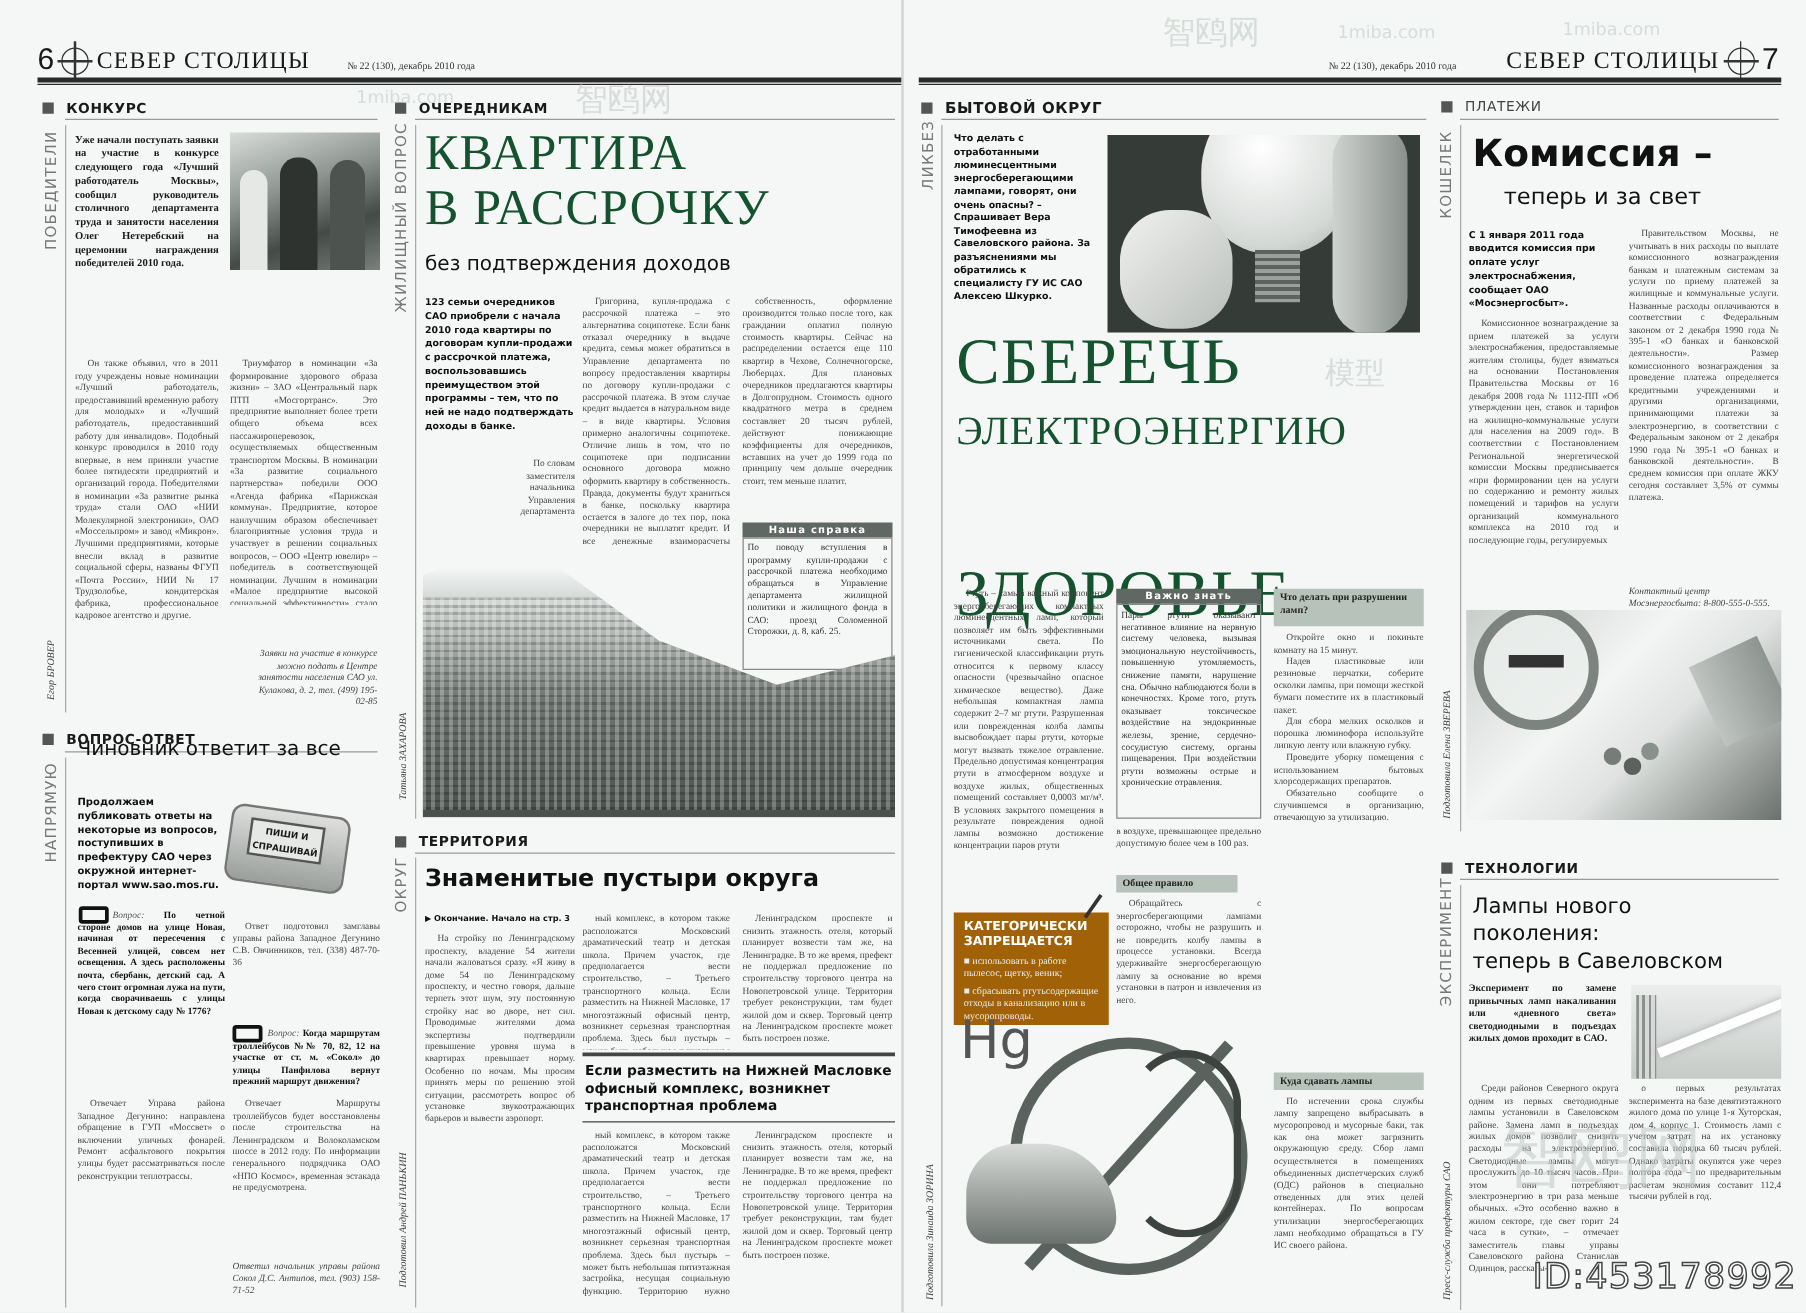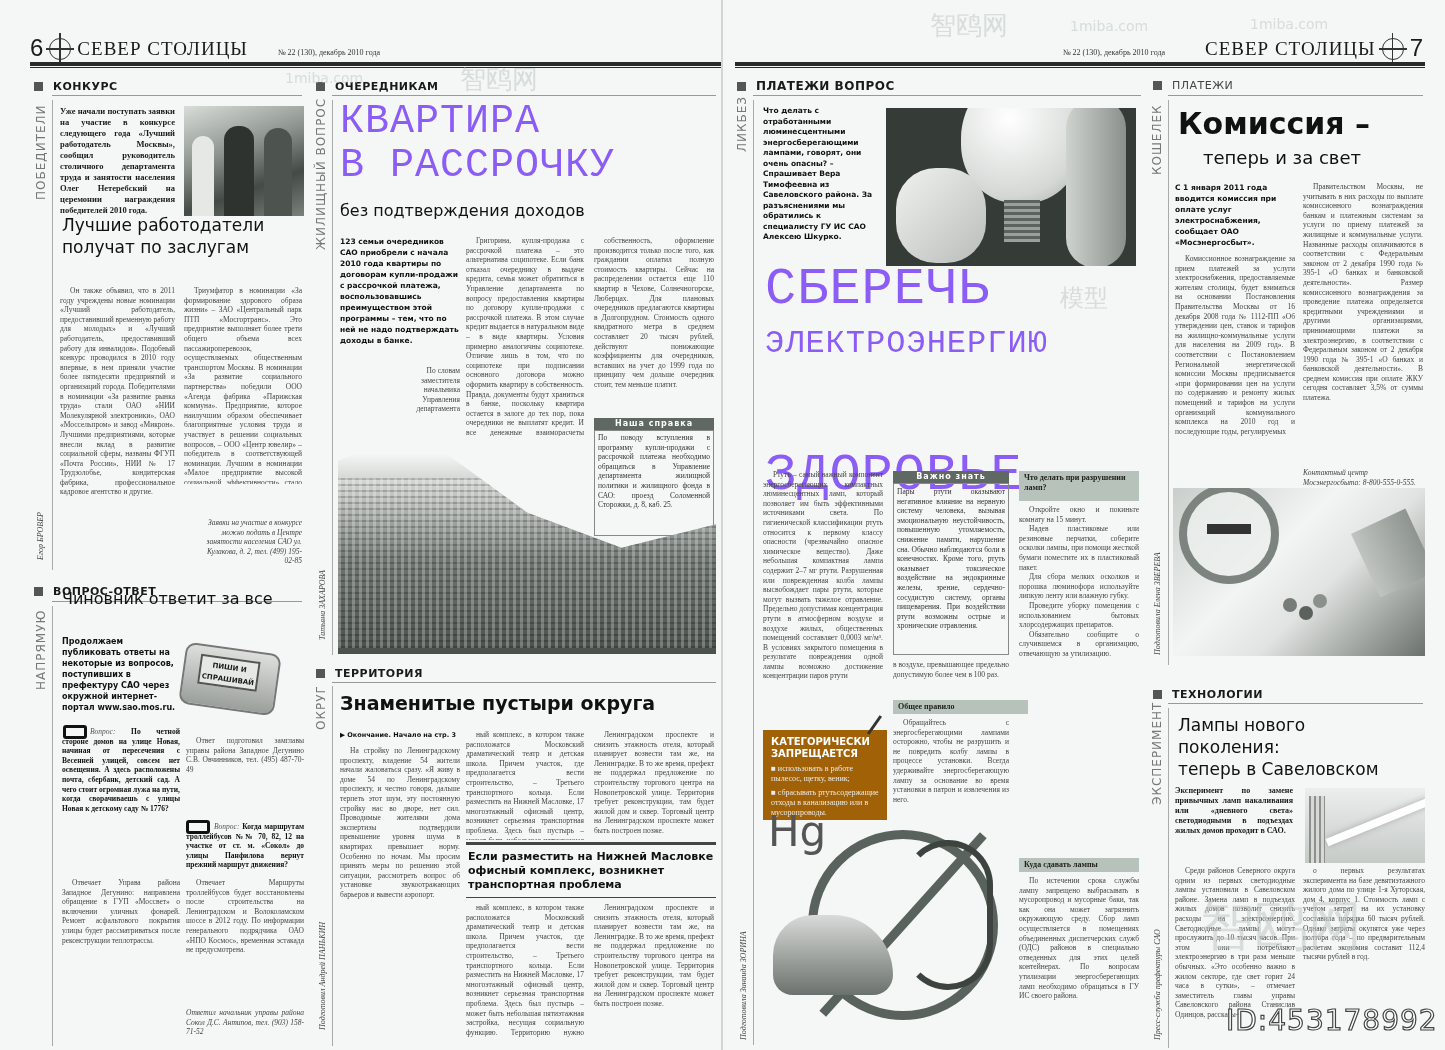--- a/index.html
+++ b/index.html
@@ -20,21 +20,21 @@
   .rule-top2 { position: absolute; top: 67px; height: 1px; background: #2a2a2a; }
 
   .sect-label { position: absolute; font-family: "DejaVu Sans", sans-serif; font-weight: bold; font-size: 11px; letter-spacing: 0.5px; display: flex; align-items: center; }
   .sect-label .sq { width: 9px; height: 9px; background: #555; margin-right: 10px; }
   .sect-line { position: absolute; height: 1px; background: #999; }
   .vline { position: absolute; width: 1px; background: #aaa; }
   .vert { position: absolute; font-family: "DejaVu Sans", sans-serif; font-size: 12px; color: #777; letter-spacing: 1px; transform: rotate(-90deg); transform-origin: left top; white-space: nowrap; }
   .vert-sm { position: absolute; font-family: "Liberation Serif", serif; font-style: italic; font-size: 8px; color: #444; transform: rotate(-90deg); transform-origin: left top; white-space: nowrap; }
 
   .hl-sans { position: absolute; font-family: "DejaVu Sans", sans-serif; color: #111; }
-  .hl-serif { position: absolute; font-family: Liberation Mono, monospace; color: #8b5cf6; }
+  .hl-serif { position: absolute; font-family: Liberation Serif, serif; color: #14532d; }
   .lead { position: absolute; font-family: "DejaVu Sans", sans-serif; font-weight: bold; font-size: 8px; line-height: 11px; color: #111; }
   .lead-serif { position: absolute; font-family: "Liberation Serif", serif; font-weight: bold; font-size: 8.5px; line-height: 11px; text-align: justify; }
   .body-text { position: absolute; font-family: "Liberation Serif", serif; font-size: 7.5px; line-height: 9.6px; color: #444; text-align: justify; overflow: hidden; }
   .body-text p { text-indent: 10px; }
 
   .photo { position: absolute; overflow: hidden; }
   .box-dark { position: absolute; background: #5f6863; color: #fff; font-family: "DejaVu Sans", sans-serif; font-weight: bold; font-size: 8px; text-align: center; line-height: 12px; letter-spacing: 1px; }
   .box-light { position: absolute; background: #b7c2bb; font-family: "Liberation Serif", serif; font-size: 8px; line-height: 10px; padding: 2px 5px; color: #222; }
   .framed { position: absolute; border: 1px solid #888; }
 
@@ -68,21 +68,20 @@
   <div class="sect-line" style="left:52px;top:95px;width:250px;"></div>
   <div class="vline" style="left:52px;top:100px;height:470px;"></div>
   <div class="vert" style="left:34px;top:200px;">ПОБЕДИТЕЛИ</div>
 
   <div class="lead-serif" style="left:60px;top:106px;width:115px;">Уже начали поступать заявки на участие в конкурсе следующего года «Лучший работодатель Москвы», сообщил руководитель столичного департамента труда и занятости населения Олег Нетеребский на церемонии награждения победителей 2010 года.</div>
   <div class="photo" style="left:184px;top:106px;width:120px;height:110px;background:linear-gradient(160deg,#d9ddda 0%,#8d948f 40%,#444b46 70%,#7a807c 100%);">
     <div style="position:absolute;left:8px;top:30px;width:22px;height:80px;border-radius:11px 11px 0 0;background:#e6e8e6;"></div>
     <div style="position:absolute;left:40px;top:20px;width:30px;height:90px;border-radius:14px 14px 0 0;background:#2e3330;"></div>
     <div style="position:absolute;left:80px;top:22px;width:28px;height:88px;border-radius:14px 14px 0 0;background:#4d534f;"></div>
   </div>
-  <div class="hl-sans" style="left:62px;top:214px;width:240px;font-size:17px;line-height:22px;">Лучшие работодатели получат по заслугам</div>
 
   <div class="body-text" style="left:60px;top:286px;width:115px;height:248px;">
       <p>Он также объявил, что в 2011 году учреждены новые номинации «Лучший работодатель, предоставивший временную работу для молодых» и «Лучший работодатель, предоставивший работу для инвалидов». Подобный конкурс проводился в 2010 году впервые, в нем приняли участие более пятидесяти предприятий и организаций города. Победителями в номинации «За развитие рынка труда» стали ОАО «НИИ Молекулярной электроники», ОАО «Моссельпром» и завод «Микрон». Лучшими предприятиями, которые внесли вклад в развитие социальной сферы, названы ФГУП «Почта России», НИИ № 17 Трудзолобье, кондитерская фабрика, профессиональное кадровое агентство и другие.</p>
     </div>
   <div class="body-text" style="left:184px;top:286px;width:118px;height:198px;">
       <p>Триумфатор в номинации «За формирование здорового образа жизни» – ЗАО «Центральный парк ПТП «Мосгортранс». Это предприятие выполняет более трети общего объема всех пассажироперевозок, осуществляемых общественным транспортом Москвы. В номинации «За развитие социального партнерства» победили ООО «Агенда фабрика «Парижская коммуна». Предприятие, которое наилучшим образом обеспечивает благоприятные условия труда и участвует в решении социальных вопросов, – ООО «Центр ювелир» – победитель в соответствующей номинации. Лучшим в номинации «Малое предприятие высокой социальной эффективности» стало ООО «ЭлитСалют».</p>
     </div>
   <div class="body-text" style="left:200px;top:518px;width:102px;height:52px;font-style:italic;text-align:right;">Заявки на участие в конкурсе можно подать в Центре занятости населения САО ул. Кулакова, д. 2, тел. (499) 195-02-85</div>
   <div class="vert-sm" style="left:36px;top:560px;">Егор БРОВЕР</div>
 
@@ -101,21 +100,21 @@
   </div>
 
   <div class="icon-pager" style="left:63px;top:725px;"></div>
   <div class="body-text" style="left:62px;top:727px;width:118px;height:148px;color:#111;font-weight:bold;">
     <span style="display:inline-block;width:28px;"></span><i style="font-weight:normal;color:#555;">Вопрос:</i> <span>По четной стороне домов на улице Новая, начиная от пересечения с Весенней улицей, совсем нет освещения. А здесь расположены почта, сбербанк, детский сад. А чего стоит огромная лужа на пути, когда сворачиваешь с улицы Новая к детскому саду № 1776?</span>
   </div>
   <div class="body-text" style="left:62px;top:878px;width:118px;height:150px;">
       <p>Отвечает Управа района Западное Дегунино: направлена обращение в ГУП «Моссвет» о включении уличных фонарей. Ремонт асфальтового покрытия улицы будет рассматриваться после реконструкции теплотрассы.</p>
     </div>
   <div class="body-text" style="left:186px;top:736px;width:118px;height:80px;">
-      <p>Ответ подготовил замглавы управы района Западное Дегунино С.В. Овчинников, тел. (495) 487-70-49</p>
+      <p>Ответ подготовил замглавы управы района Западное Дегунино С.В. Овчинников, тел. (338) 487-70-36</p>
     </div>
   <div class="icon-pager" style="left:186px;top:820px;"></div>
   <div class="body-text" style="left:186px;top:822px;width:118px;height:50px;color:#111;font-weight:bold;">
     <span style="display:inline-block;width:28px;"></span><i style="font-weight:normal;color:#555;">Вопрос:</i> <span>Когда маршрутам троллейбусов №№ 70, 82, 12 на участке от ст. м. «Сокол» до улицы Панфилова вернут прежний маршрут движения?</span>
   </div>
   <div class="body-text" style="left:186px;top:878px;width:118px;height:130px;">
       <p>Отвечает Маршруты троллейбусов будет восстановлены после строительства на Ленинградском и Волоколамском шоссе в 2012 году. По информации генерального подрядчика ОАО «НПО Космос», временная эстакада не предусмотрена.</p>
     </div>
   <div class="body-text" style="left:186px;top:1008px;width:118px;height:30px;font-style:italic;">Ответил начальник управы района Сокол Д.С. Антипов, тел. (903) 158-71-52</div>
 
@@ -190,21 +189,21 @@
     <span class="issue" style="margin-right:40px;">№ 22 (130), декабрь 2010 года</span>
     <span class="title">СЕВЕР СТОЛИЦЫ</span>
     <span class="compass"></span>
     <span class="pnum">7</span>
   </div>
   <div class="rule-top" style="left:12px;width:690px;"></div>
   <div class="rule-top2" style="left:12px;width:690px;"></div>
 
   <div class="sect-label" style="left:14px;top:79px;font-size:12px;">
     <span class="sq"></span>
-    <span>ПЛАТЕЖИ ВОПРОС</span>
+    <span>БЫТОВОЙ ОКРУГ</span>
   </div>
   <div class="sect-line" style="left:30px;top:95px;width:388px;"></div>
   <div class="vline" style="left:30px;top:100px;height:945px;"></div>
   <div class="vert" style="left:12px;top:152px;">ЛИКБЕЗ</div>
 
   <div class="lead" style="left:40px;top:106px;width:110px;font-size:7.5px;line-height:10.5px;">Что делать с отработанными люминесцентными энергосберегающими лампами, говорят, они очень опасны? – Спрашивает Вера Тимофеевна из Савеловского района. За разъяснениями мы обратились к специалисту ГУ ИС САО Алексею Шкурко.</div>
   <div class="photo" style="left:163px;top:108px;width:250px;height:158px;background:#353b37;">
     <div style="position:absolute;left:75px;top:-35px;width:120px;height:130px;border-radius:50% 50% 45% 45%;background:radial-gradient(circle at 40% 35%,#ffffff,#d4d8d5 70%,#a5aaa6);"></div>
     <div style="position:absolute;left:118px;top:92px;width:36px;height:42px;background:repeating-linear-gradient(0deg,#9aa09c 0 3px,#5c625e 3px 6px);"></div>
     <div style="position:absolute;left:10px;top:60px;width:90px;height:95px;border-radius:40px;background:linear-gradient(135deg,#f0f2f0,#b9bdba);"></div>
@@ -217,21 +216,21 @@
 
   <div class="body-text" style="left:40px;top:470px;width:120px;height:230px;">
       <p>Ртуть – самый важный компонент энергосберегающих компактных люминесцентных ламп, который позволяет им быть эффективными источниками света. По гигиенической классификации ртуть относится к первому классу опасности (чрезвычайно опасное химическое вещество). Даже небольшая компактная лампа содержит 2–7 мг ртути. Разрушенная или поврежденная колба лампы высвобождает пары ртути, которые могут вызвать тяжелое отравление. Предельно допустимая концентрация ртути в атмосферном воздухе и воздухе жилых, общественных помещений составляет 0,0003 мг/м³. В условиях закрытого помещения в результате повреждения одной лампы возможно достижение концентрации паров ртути</p>
     </div>
 
   <div class="box-dark" style="left:170px;top:471px;width:116px;">Важно знать</div>
   <div class="framed" style="left:170px;top:483px;width:116px;height:172px;"></div>
   <div class="body-text" style="left:174px;top:487px;width:108px;height:165px;color:#333;">Пары ртути оказывают негативное влияние на нервную систему человека, вызывая эмоциональную неустойчивость, повышенную утомляемость, снижение памяти, нарушение сна. Обычно наблюдаются боли в конечностях. Кроме того, ртуть оказывает токсическое воздействие на эндокринные железы, зрение, сердечно-сосудистую систему, органы пищеварения. При воздействии ртути возможны острые и хронические отравления.</div>
   <div class="body-text" style="left:170px;top:660px;width:116px;height:32px;">в воздухе, превышающее предельно допустимую более чем в 100 раз.</div>
 
-  <div class="box-light" style="left:170px;top:700px;width:135px;font-weight:bold;">Общее правило</div>
+  <div class="box-light" style="left:170px;top:700px;width:97px;font-weight:bold;">Общее правило</div>
   <div class="body-text" style="left:170px;top:718px;width:116px;height:85px;">
       <p>Обращайтесь с энергосберегающими лампами осторожно, чтобы не разрушить и не повредить колбу лампы в процессе установки. Всегда удерживайте энергосберегающую лампу за основание во время установки в патрон и извлечения из него.</p>
     </div>
 
   <div class="forbid" style="left:40px;top:730px;width:124px;height:90px;">
     <div class="t">КАТЕГОРИЧЕСКИ ЗАПРЕЩАЕТСЯ</div>
     <div class="i">■ <span>использовать в работе пылесос, щетку, веник;</span></div>
     <div class="i">■ <span>сбрасывать ртутьсодержащие отходы в канализацию или в мусоропроводы.</span></div>
   </div>
   <div style="position:absolute;left:150px;top:714px;width:3px;height:22px;background:#333;transform:rotate(35deg);"></div>

